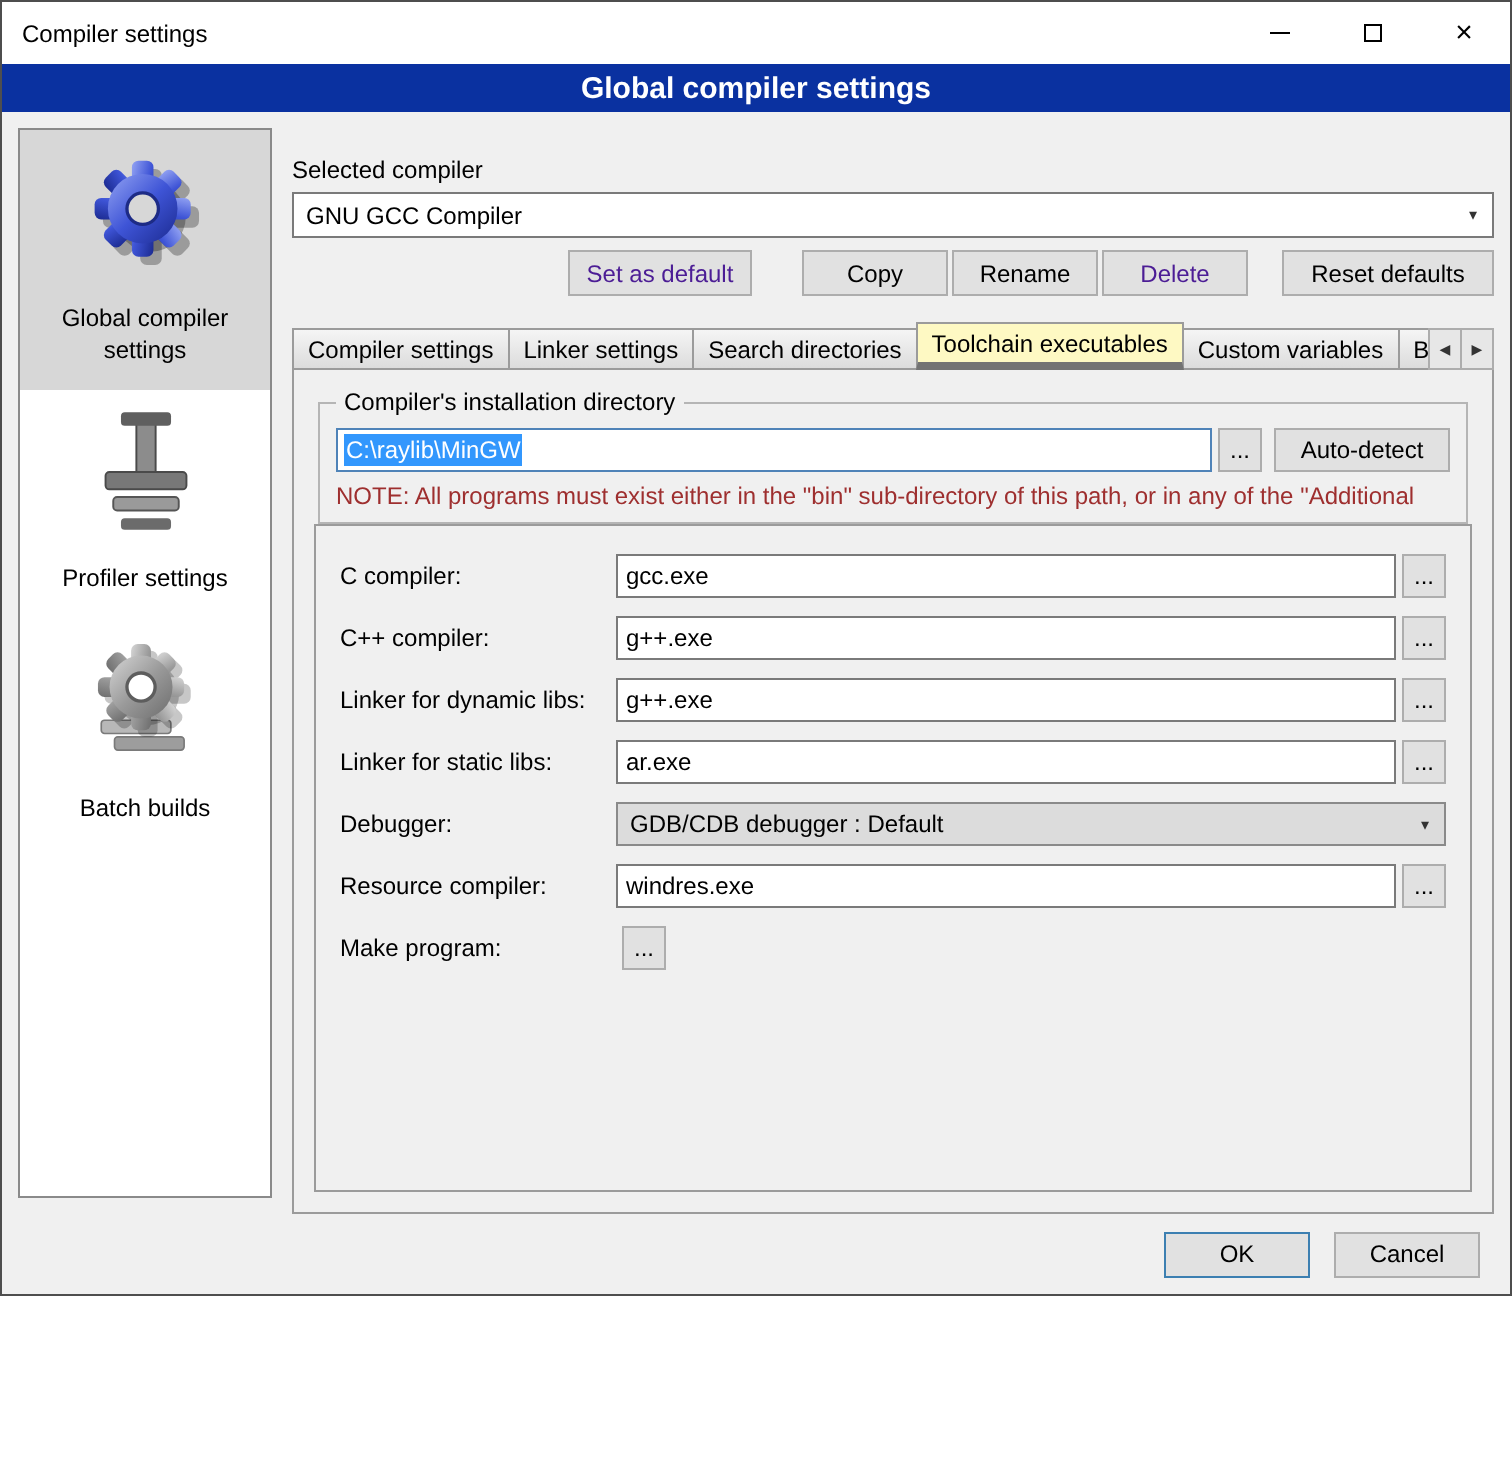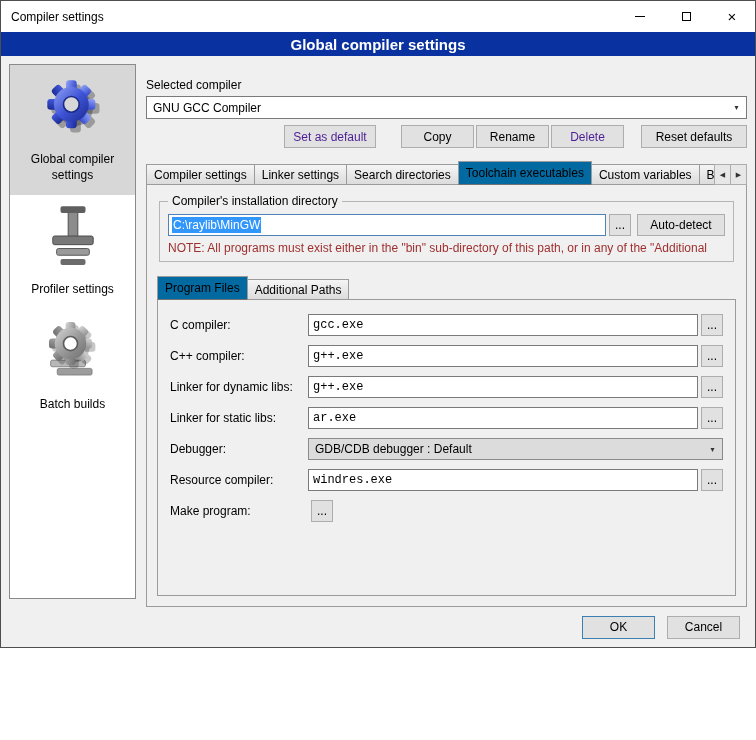--- a/index.html
+++ b/index.html
@@ -82,22 +82,22 @@
   }
   .tabs-wrap { display: flex; align-items: flex-end; overflow: hidden; flex: 1; }
   .tab {
     flex-shrink: 0; height: 21px; padding: 0 7px;
     background: linear-gradient(#f5f5f5, #dcdcdc);
     border: 1px solid #9b9b9b; border-bottom: 1px solid #9b9b9b;
     display: flex; align-items: center; white-space: nowrap;
   }
   .tab + .tab { margin-left: -1px; }
   .tab.selected {
-    height: 24px; background: #0369a1;
-    border-bottom: 1px solid #737373;
+    height: 24px; background: #fef9c3;
+    border-bottom: 4px solid #737373;
     position: relative; z-index: 3;
   }
   .tab-scroll {
     flex: 0 0 17px; height: 21px; margin-left: -1px;
     border: 1px solid #adadad; background: #e7e7e7;
     display: flex; align-items: center; justify-content: center;
     font-size: 7px; color: #333;
   }
   .tabpanel {
     flex: 1; border: 1px solid #9b9b9b; background: #f0f0f0;
@@ -128,21 +128,21 @@
   }
   .subtabstrip { margin-top: 14px; }
   .subpanel {
     flex: 1; border: 1px solid #9b9b9b; background: #f0f0f0;
     padding: 14px 12px 10px; min-height: 0;
   }
   .frow { display: flex; align-items: center; margin-bottom: 9px; }
   .flabel { flex: 0 0 138px; width: 138px; }
   .finput {
     flex: 1; height: 22px; border: 1px solid #7a7a7a; background: #fff;
-    padding: 0 4px; font-size: 12px; font-family: Liberation Mono, monospace; min-width: 0;
+    padding: 0 4px; font-size: 12px; font-family: Liberation Sans, sans-serif; min-width: 0;
   }
   .fcombo { flex: 1; height: 22px; }
   
   .footer {
     flex: 0 0 40px; display: flex; align-items: center;
     justify-content: flex-end; padding-right: 15px; gap: 12px;
   }
 </style>
 </head>
 <body>
@@ -278,26 +278,20 @@
           <div class="dir-row">
             <div class="tbox focus">
               <span class="sel-text">C:\raylib\MinGW</span>
             </div>
             <div class="btn ell">...</div>
             <div class="btn autodetect">Auto-detect</div>
           </div>
           <div class="note">NOTE: All programs must exist either in the "bin" sub-directory of this path, or in any of the "Additional</div>
         </div>
 
-        <div class="tabstrip subtabstrip">
-          <div class="tabs-wrap">
-            <div class="tab selected">Program Files</div>
-            <div class="tab">Additional Paths</div>
-          </div>
-        </div>
 
         <div class="subpanel">
 
           <div class="frow">
             <span class="flabel">C compiler:</span>
             <input class="finput" value="gcc.exe" style="">
             <div class="btn ell">...</div>
           </div>
 
           <div class="frow">

